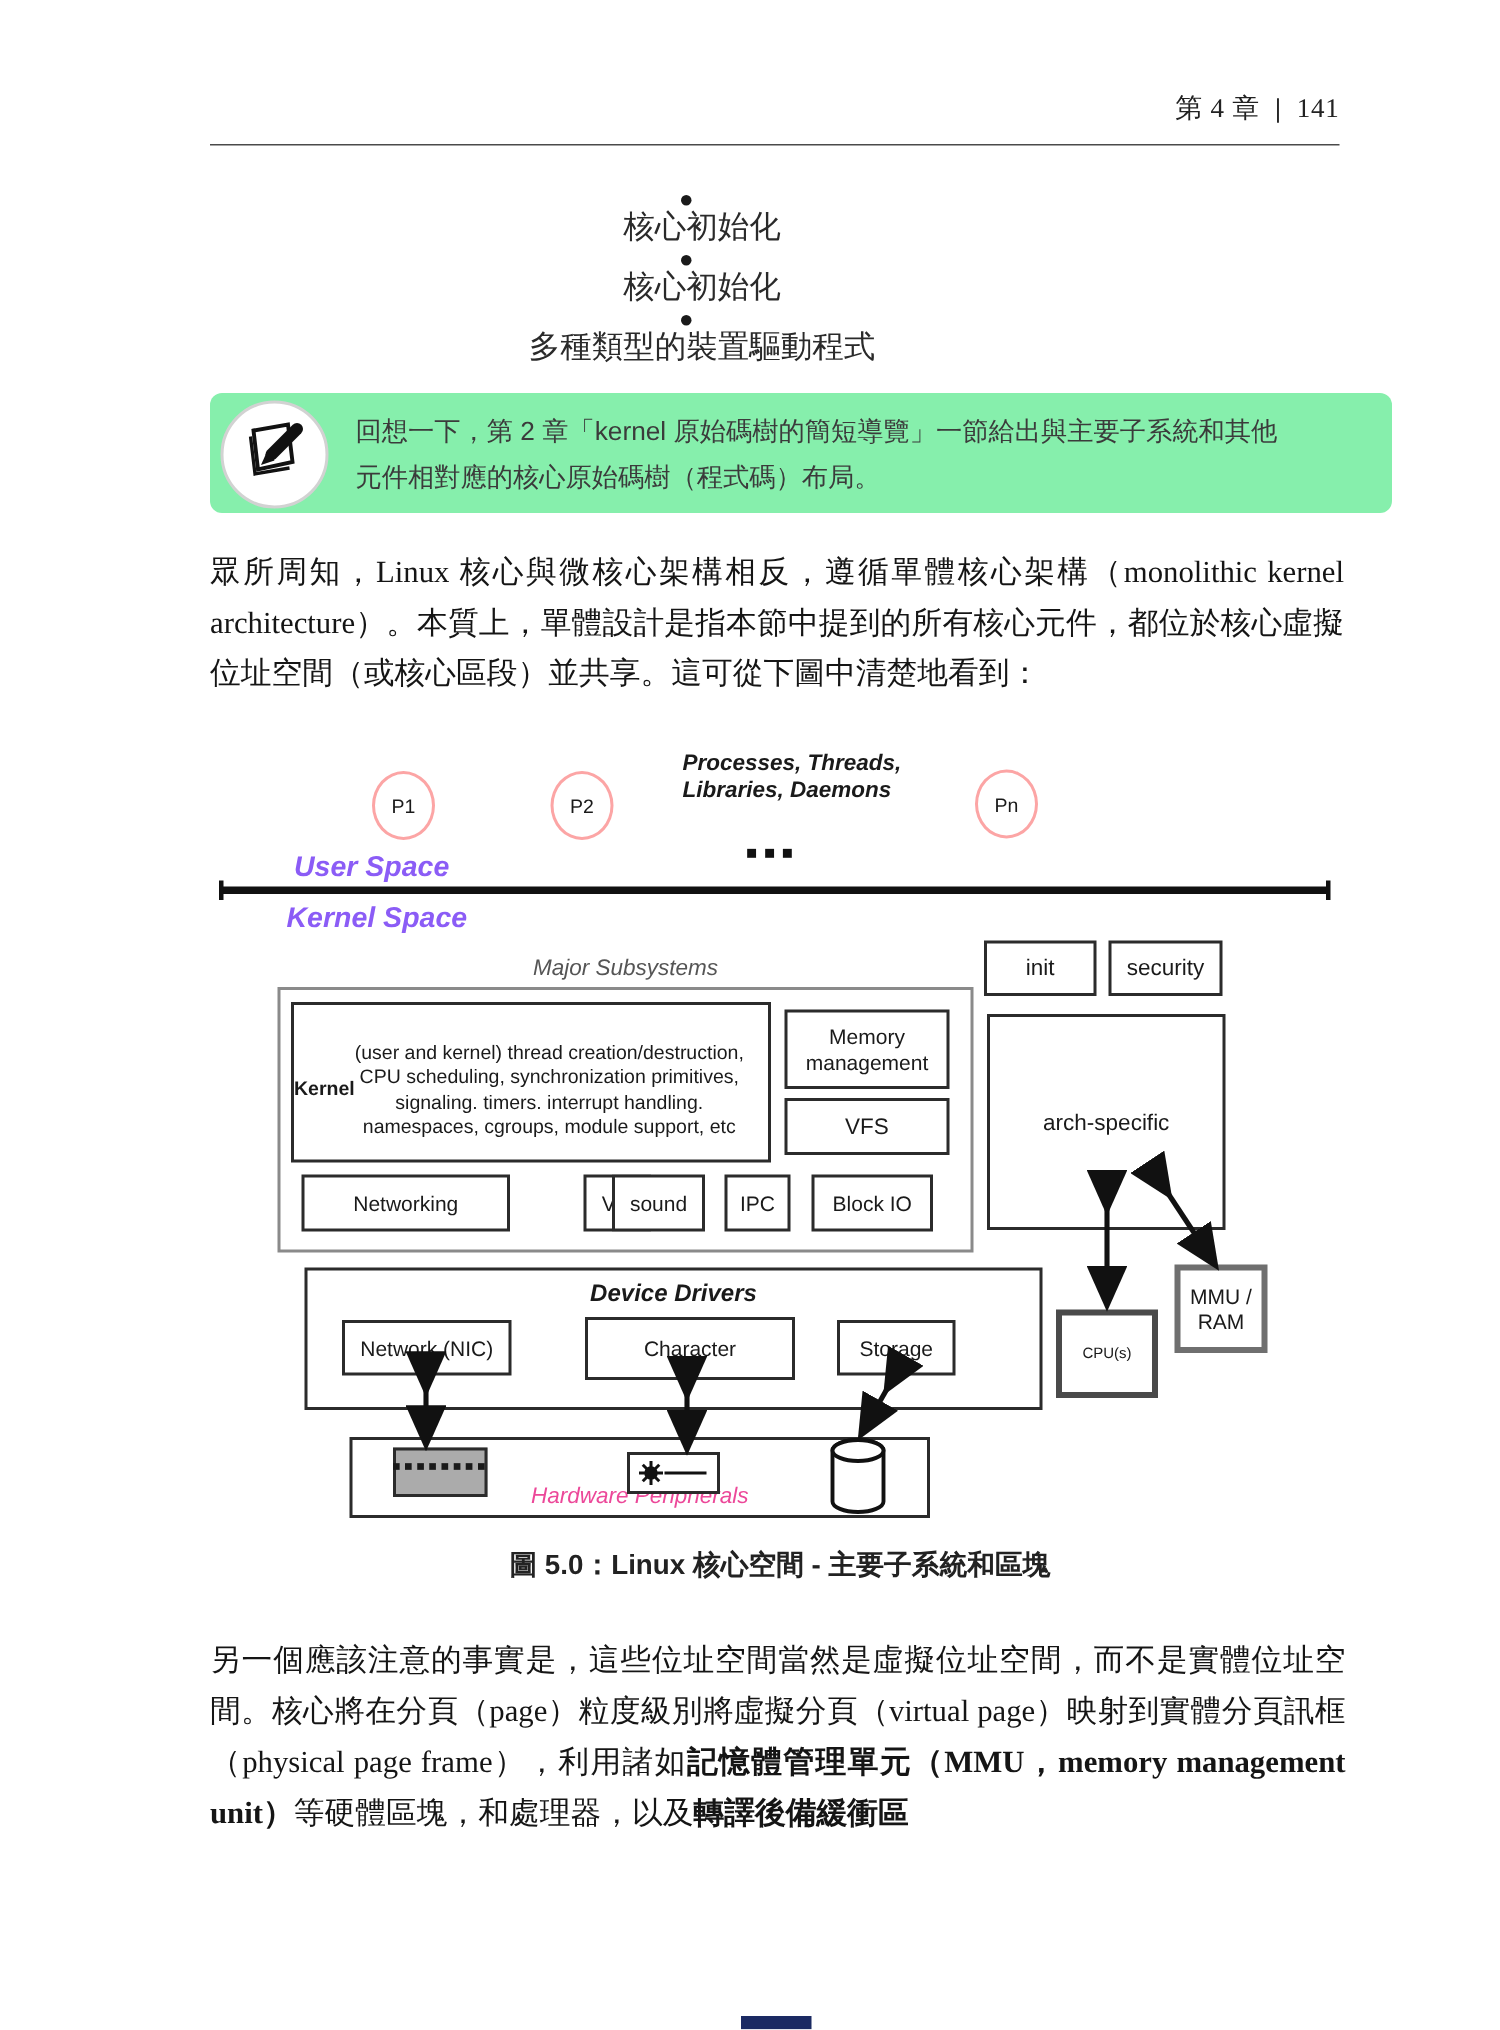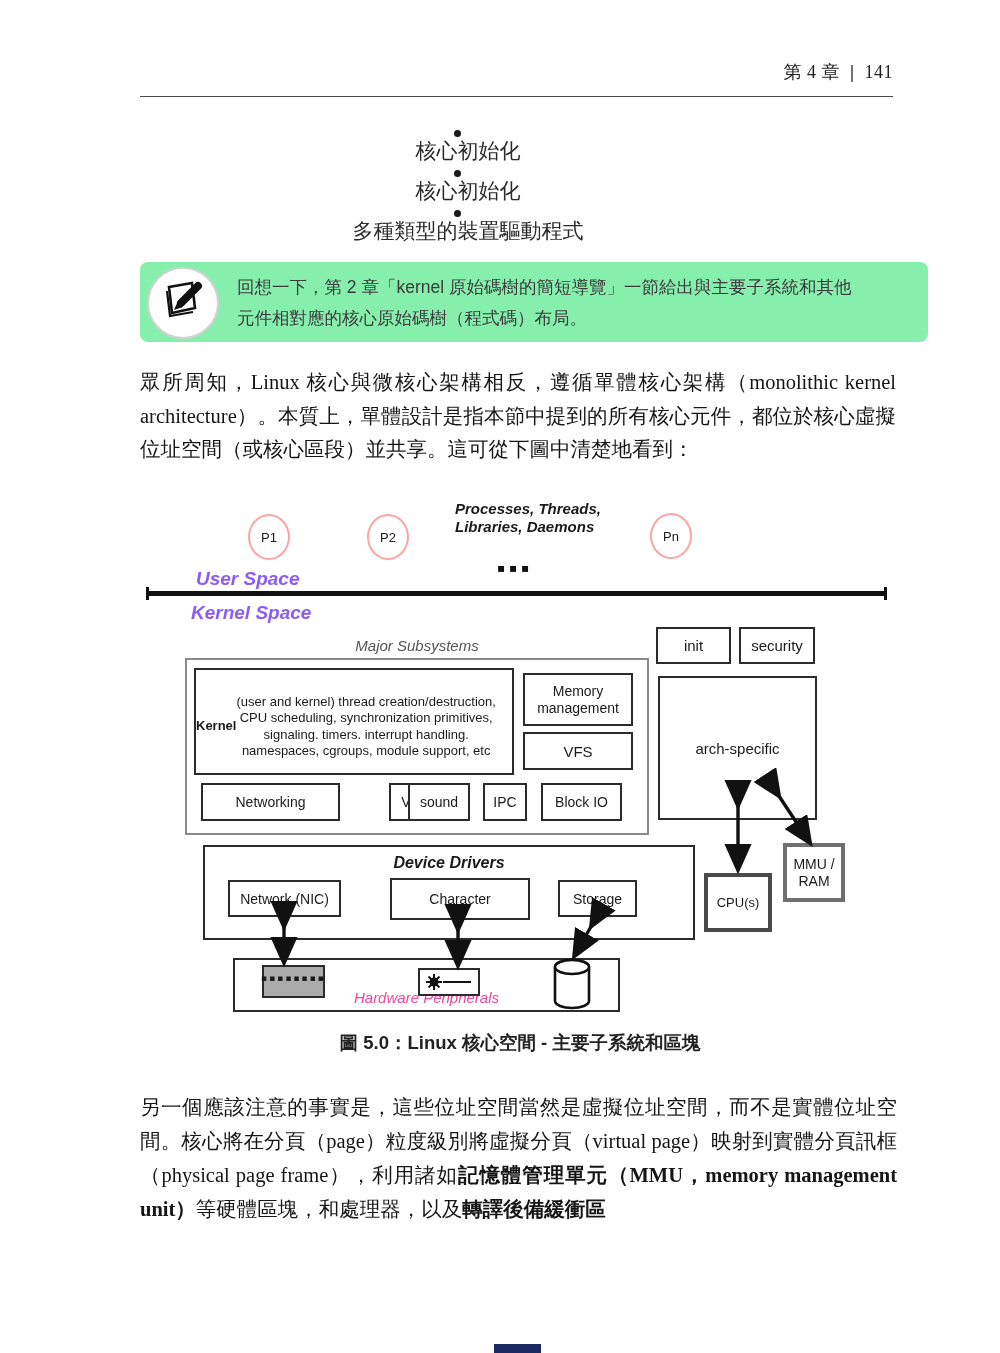--- a/index.html
+++ b/index.html
@@ -137,21 +137,21 @@
     <div class="dbox" style="left:343px;top:293px;width:44px;height:38px;">IPC</div>
     <div class="dbox" style="left:401px;top:293px;width:81px;height:38px;">Block IO</div>
 
     <div class="dbox" style="left:63px;top:355px;width:492px;height:95px;">
       <span class="ddtitle">Device Drivers</span>
     </div>
     <div class="dbox" style="left:88px;top:390px;width:113px;height:37px;">Network (NIC)</div>
     <div class="dbox" style="left:250px;top:388px;width:140px;height:42px;">Character</div>
     <div class="dbox" style="left:418px;top:390px;width:79px;height:37px;">Storage</div>
 
-    <div class="dbox thick" style="left:564px;top:383px;width:68px;height:59px;font-size:13px;">CPU(s)</div>
+    <div class="dbox thick" style="left:564px;top:383px;width:68px;height:59px;font-size:10px;">CPU(s)</div>
     <div class="dbox thick preline" style="left:643px;top:353px;width:62px;height:59px;line-height:17px;border-color:#6f6f6f;">MMU /
 RAM</div>
 
     <div class="dbox" style="left:93px;top:468px;width:387px;height:54px;">
       <span class="hwlabel">Hardware Peripherals</span>
     </div>
     <div class="dbox nicfill" style="left:122px;top:475px;width:63px;height:33px;">
       <span class="nicdots">▪▪▪▪▪▪▪▪</span>
     </div>
     <div class="dbox" style="left:278px;top:478px;width:62px;height:28px;">

